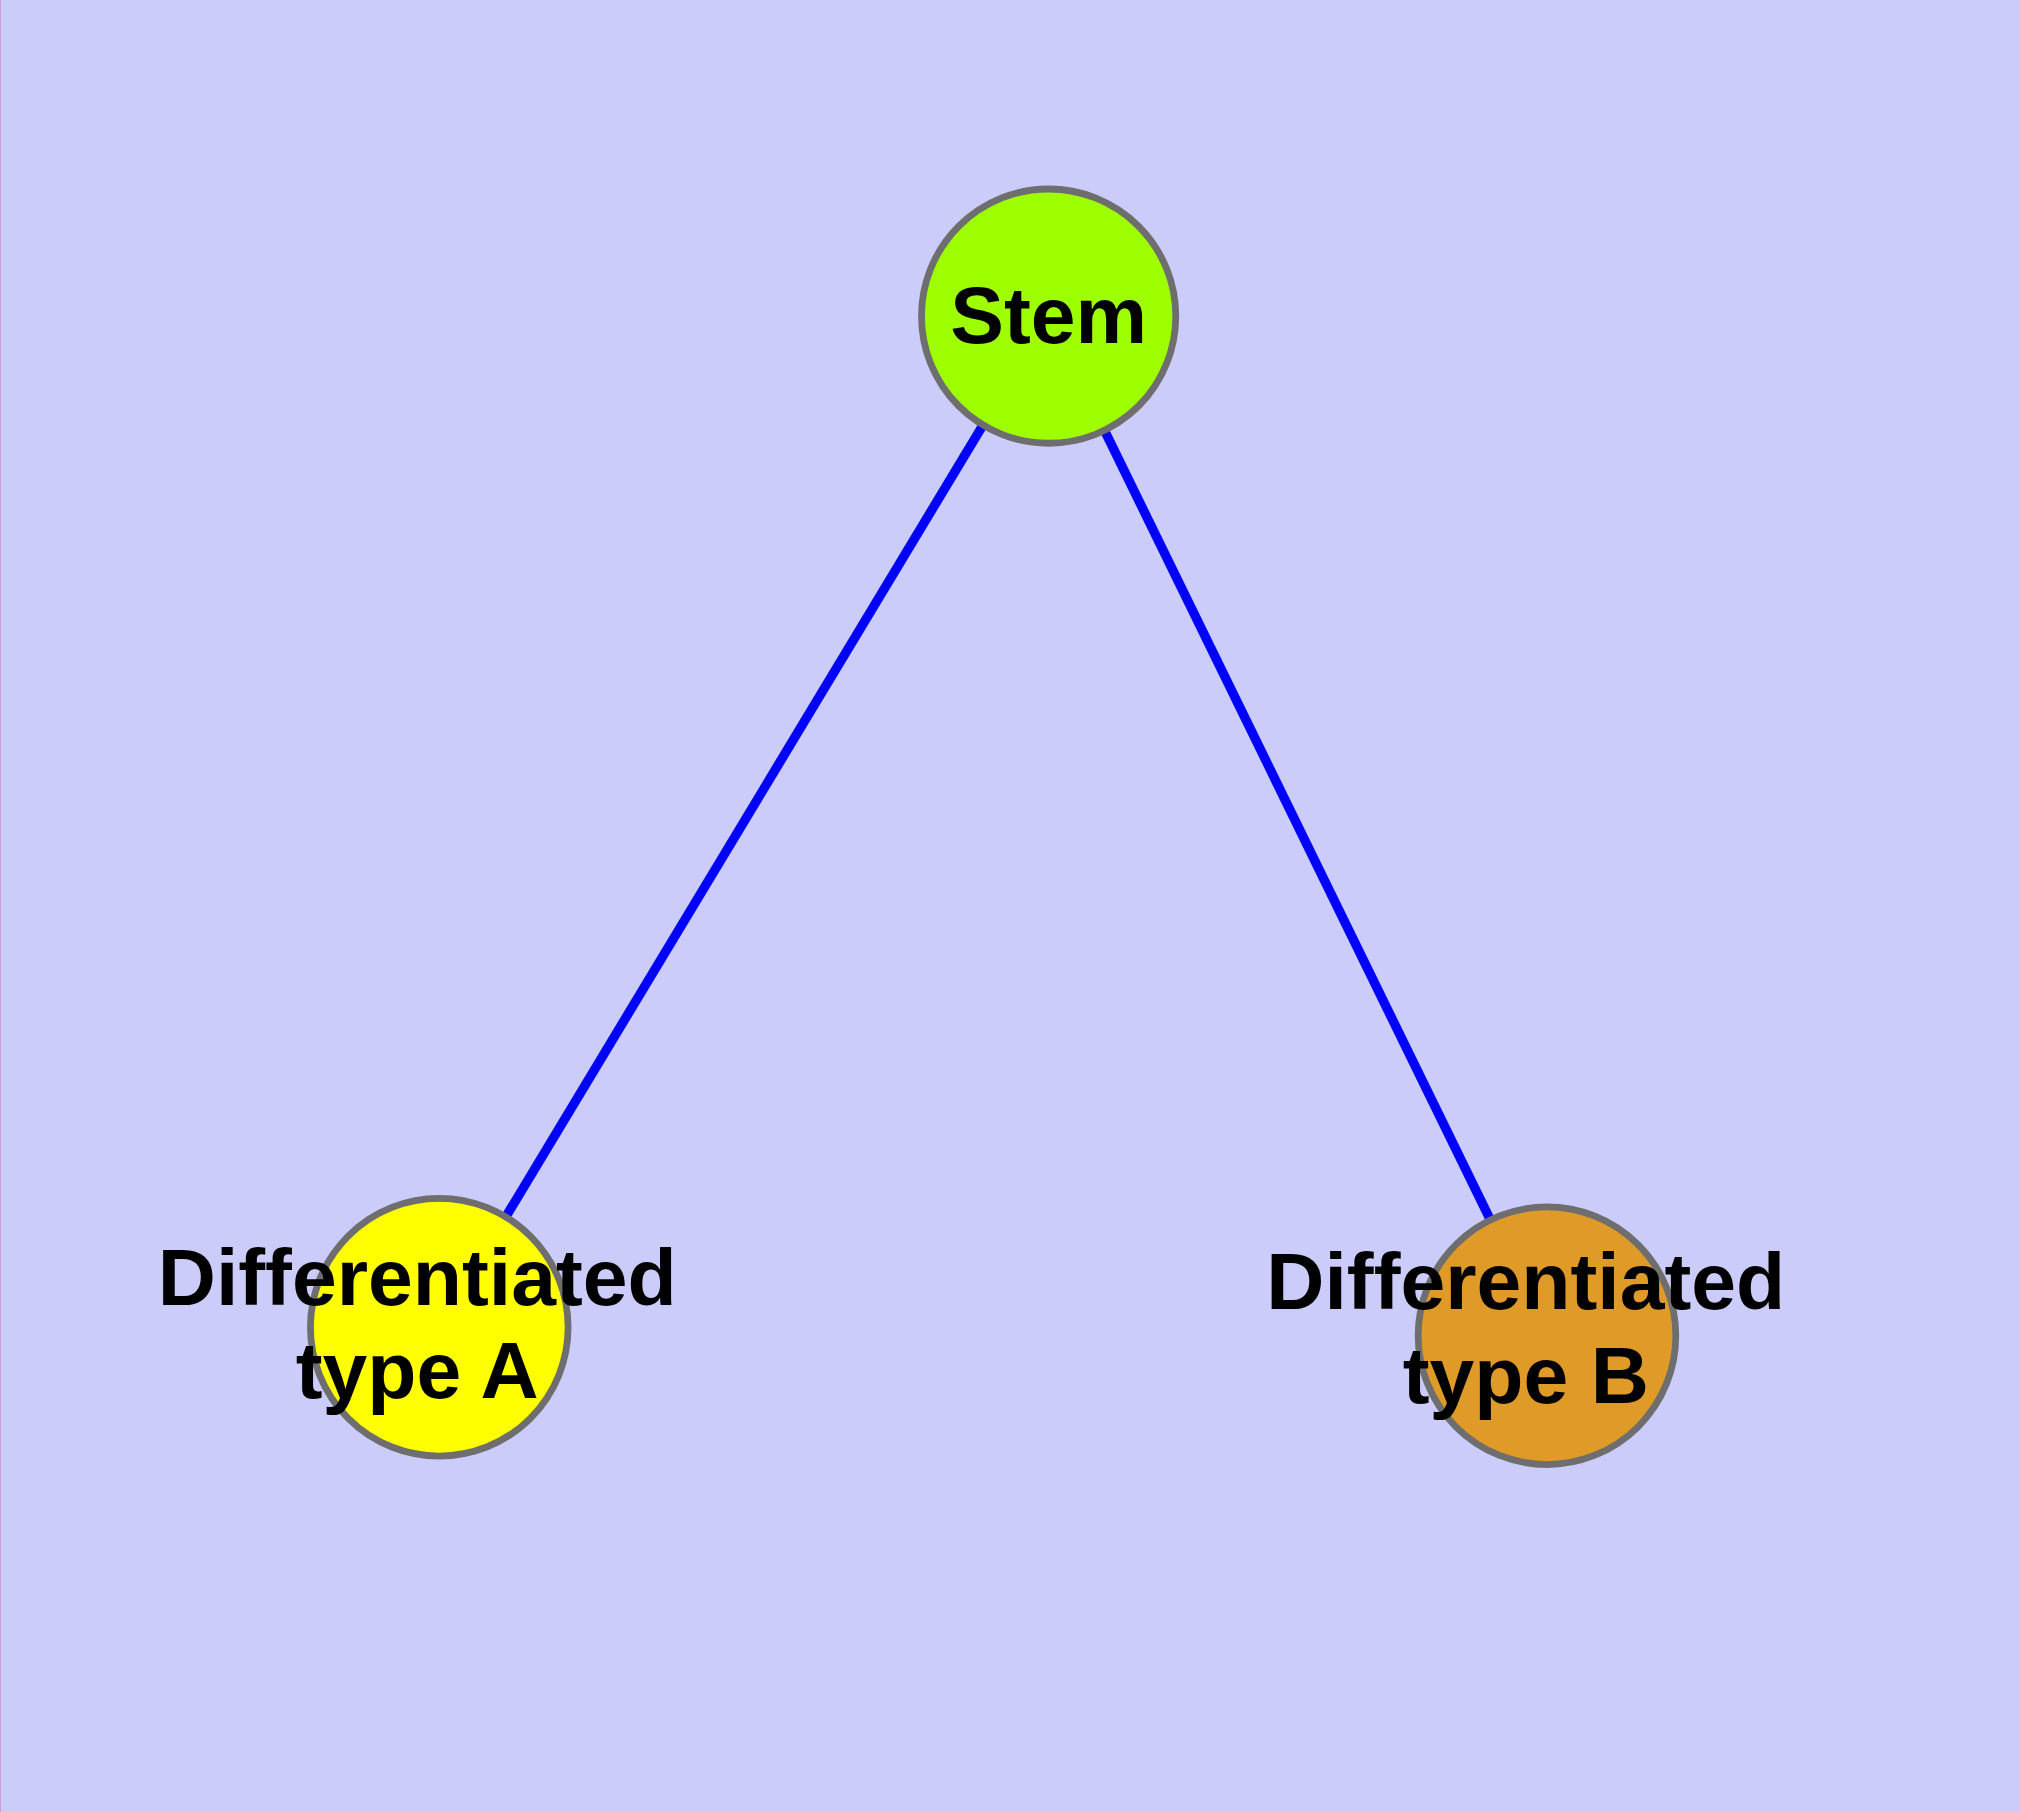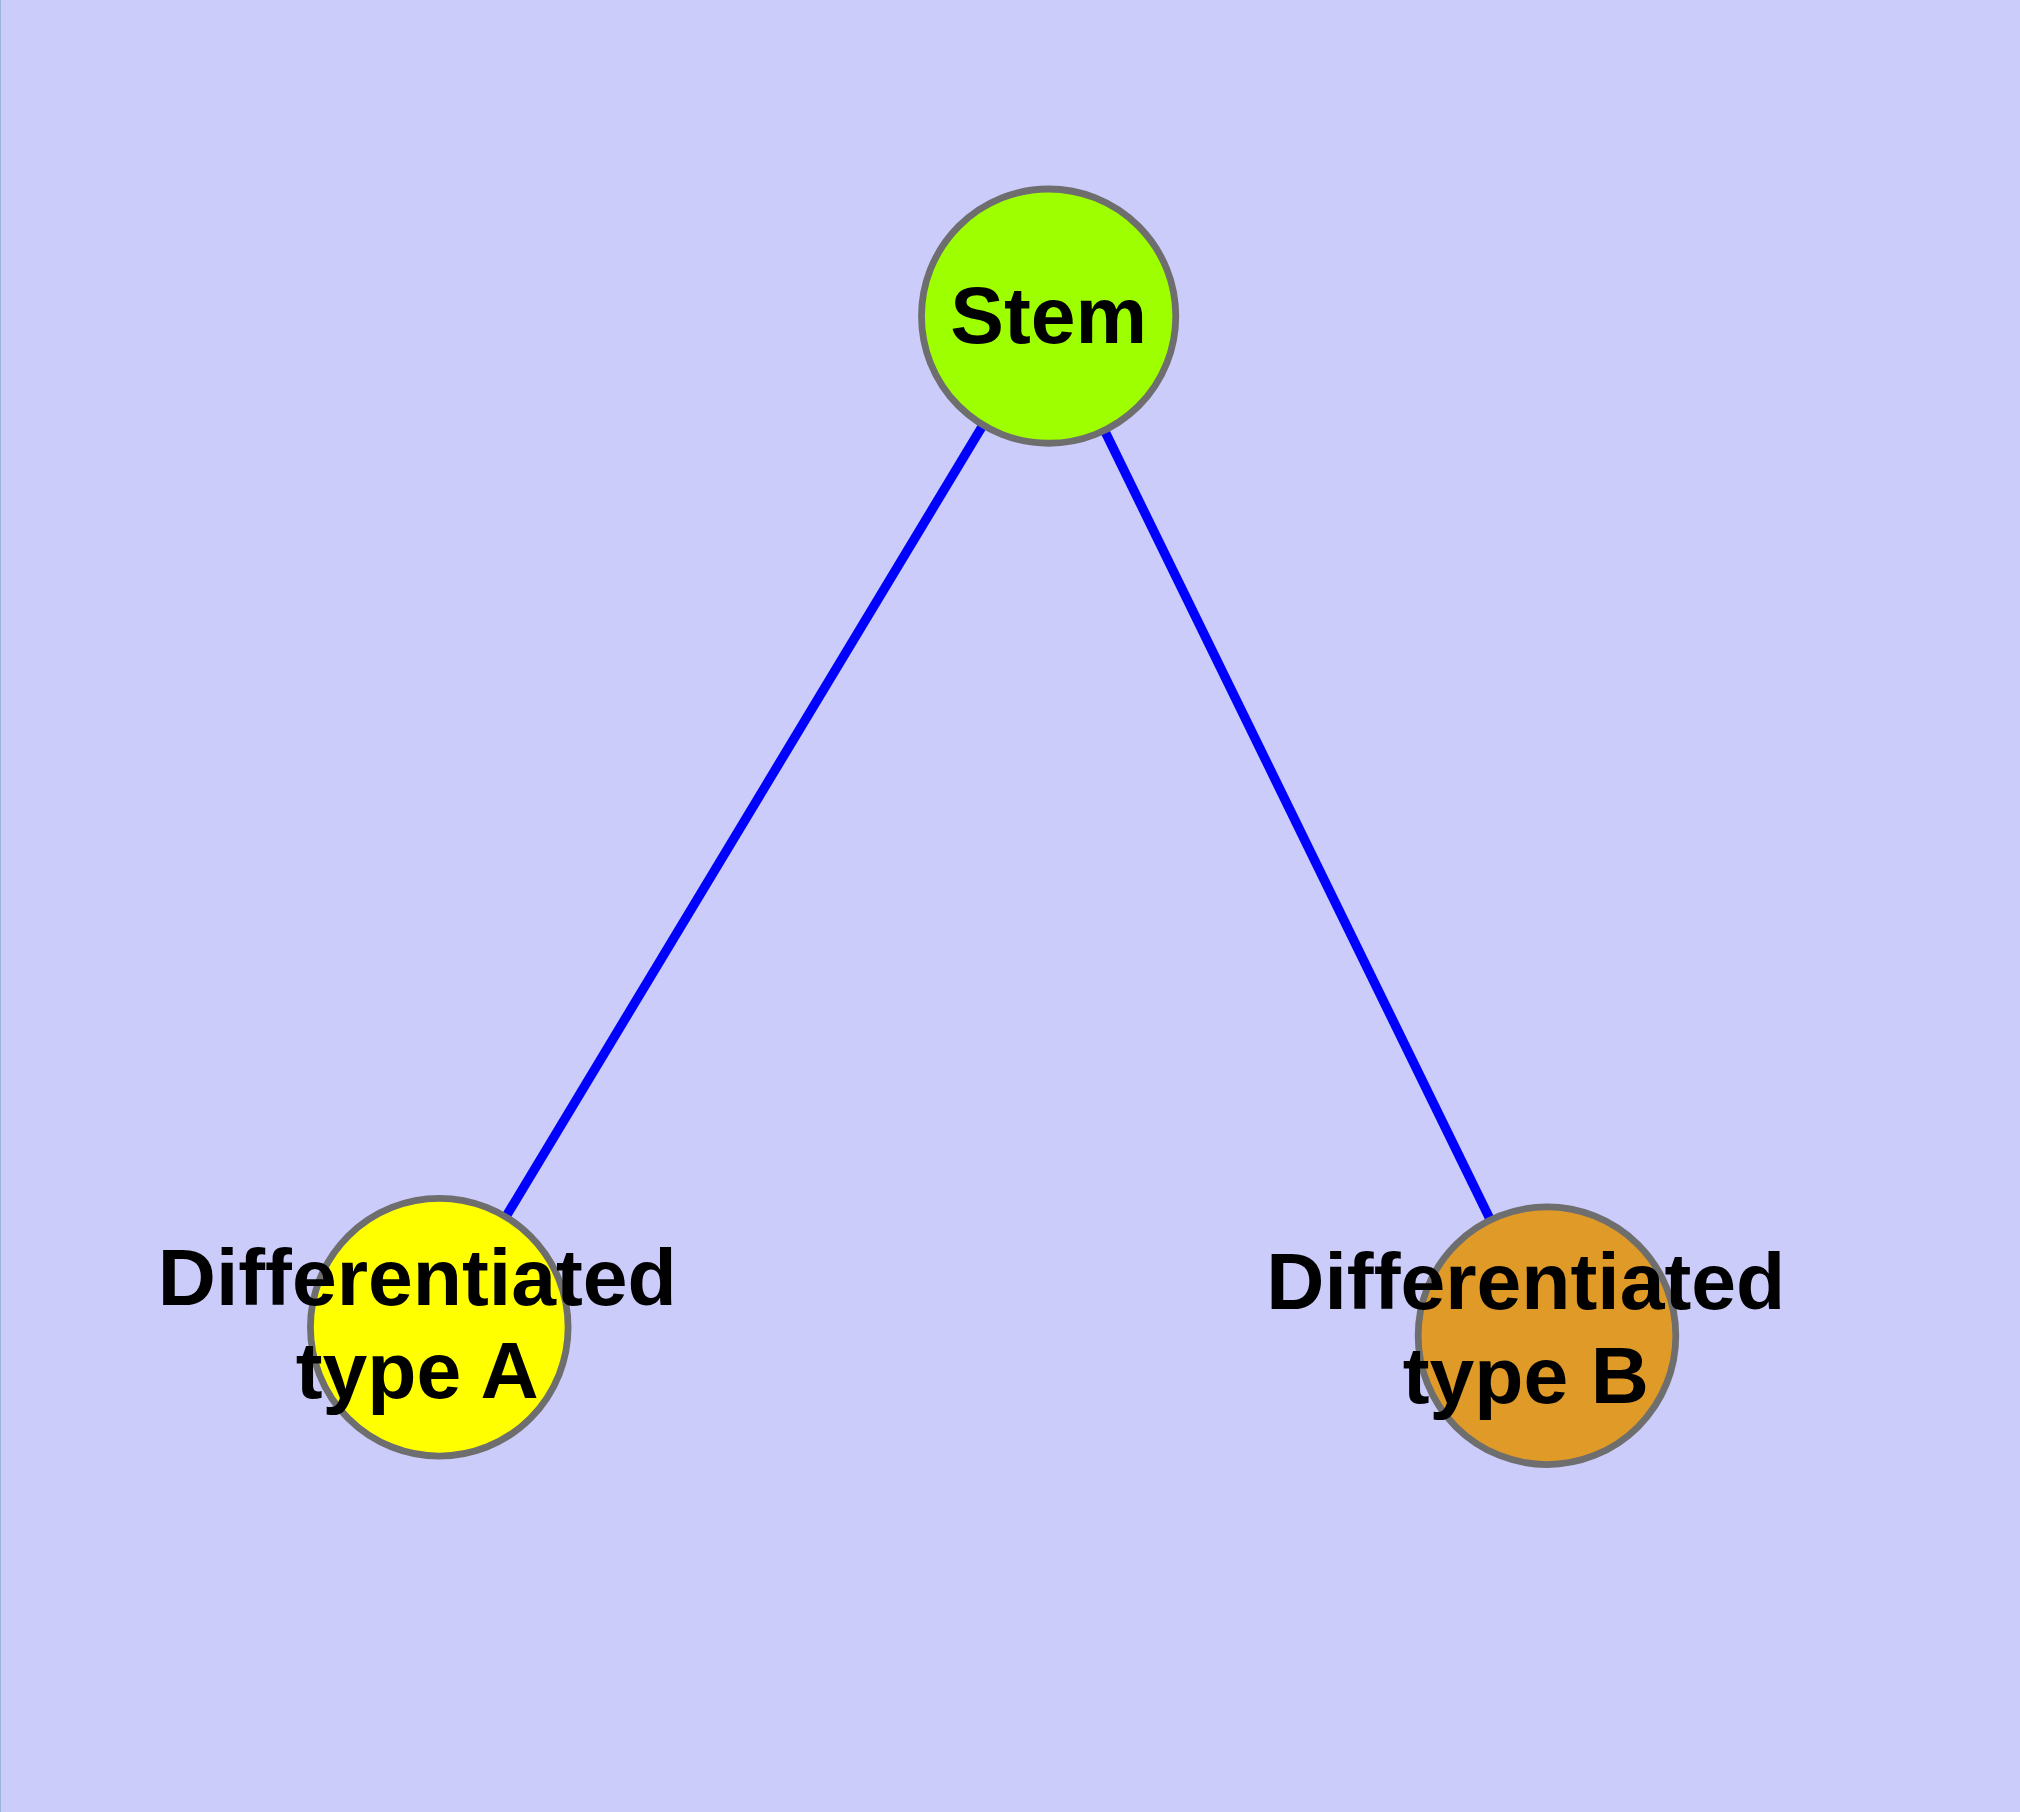--- a/index.html
+++ b/index.html
@@ -26,21 +26,21 @@
     font-family: "Liberation Sans", sans-serif;
     font-weight: bold;
     fill: #000000;
     text-anchor: middle;
     dominant-baseline: middle;
   }
 </style>
 </head>
 <body style="background: rgb(204, 204, 250);">
 
-<div id="canvas" style="width: 2021px; height: 1812px; background: #0f766e;">
+<div id="canvas" style="width: 2021px; height: 1812px; background: #be185d;">
   <svg id="graph-svg" viewBox="0 0 2384 2138">
 
     <rect x="0" y="0" width="2384" height="2138" fill="#ccccfa"></rect>
 
     <g>
       <line x1="1237" y1="373" x2="518" y2="1566" stroke="#0000ff" stroke-width="11" stroke-linecap="butt"></line>
       <line x1="1237" y1="373" x2="1825" y2="1576" stroke="#0000ff" stroke-width="11" stroke-linecap="butt"></line>
     </g>
 
     <g>

